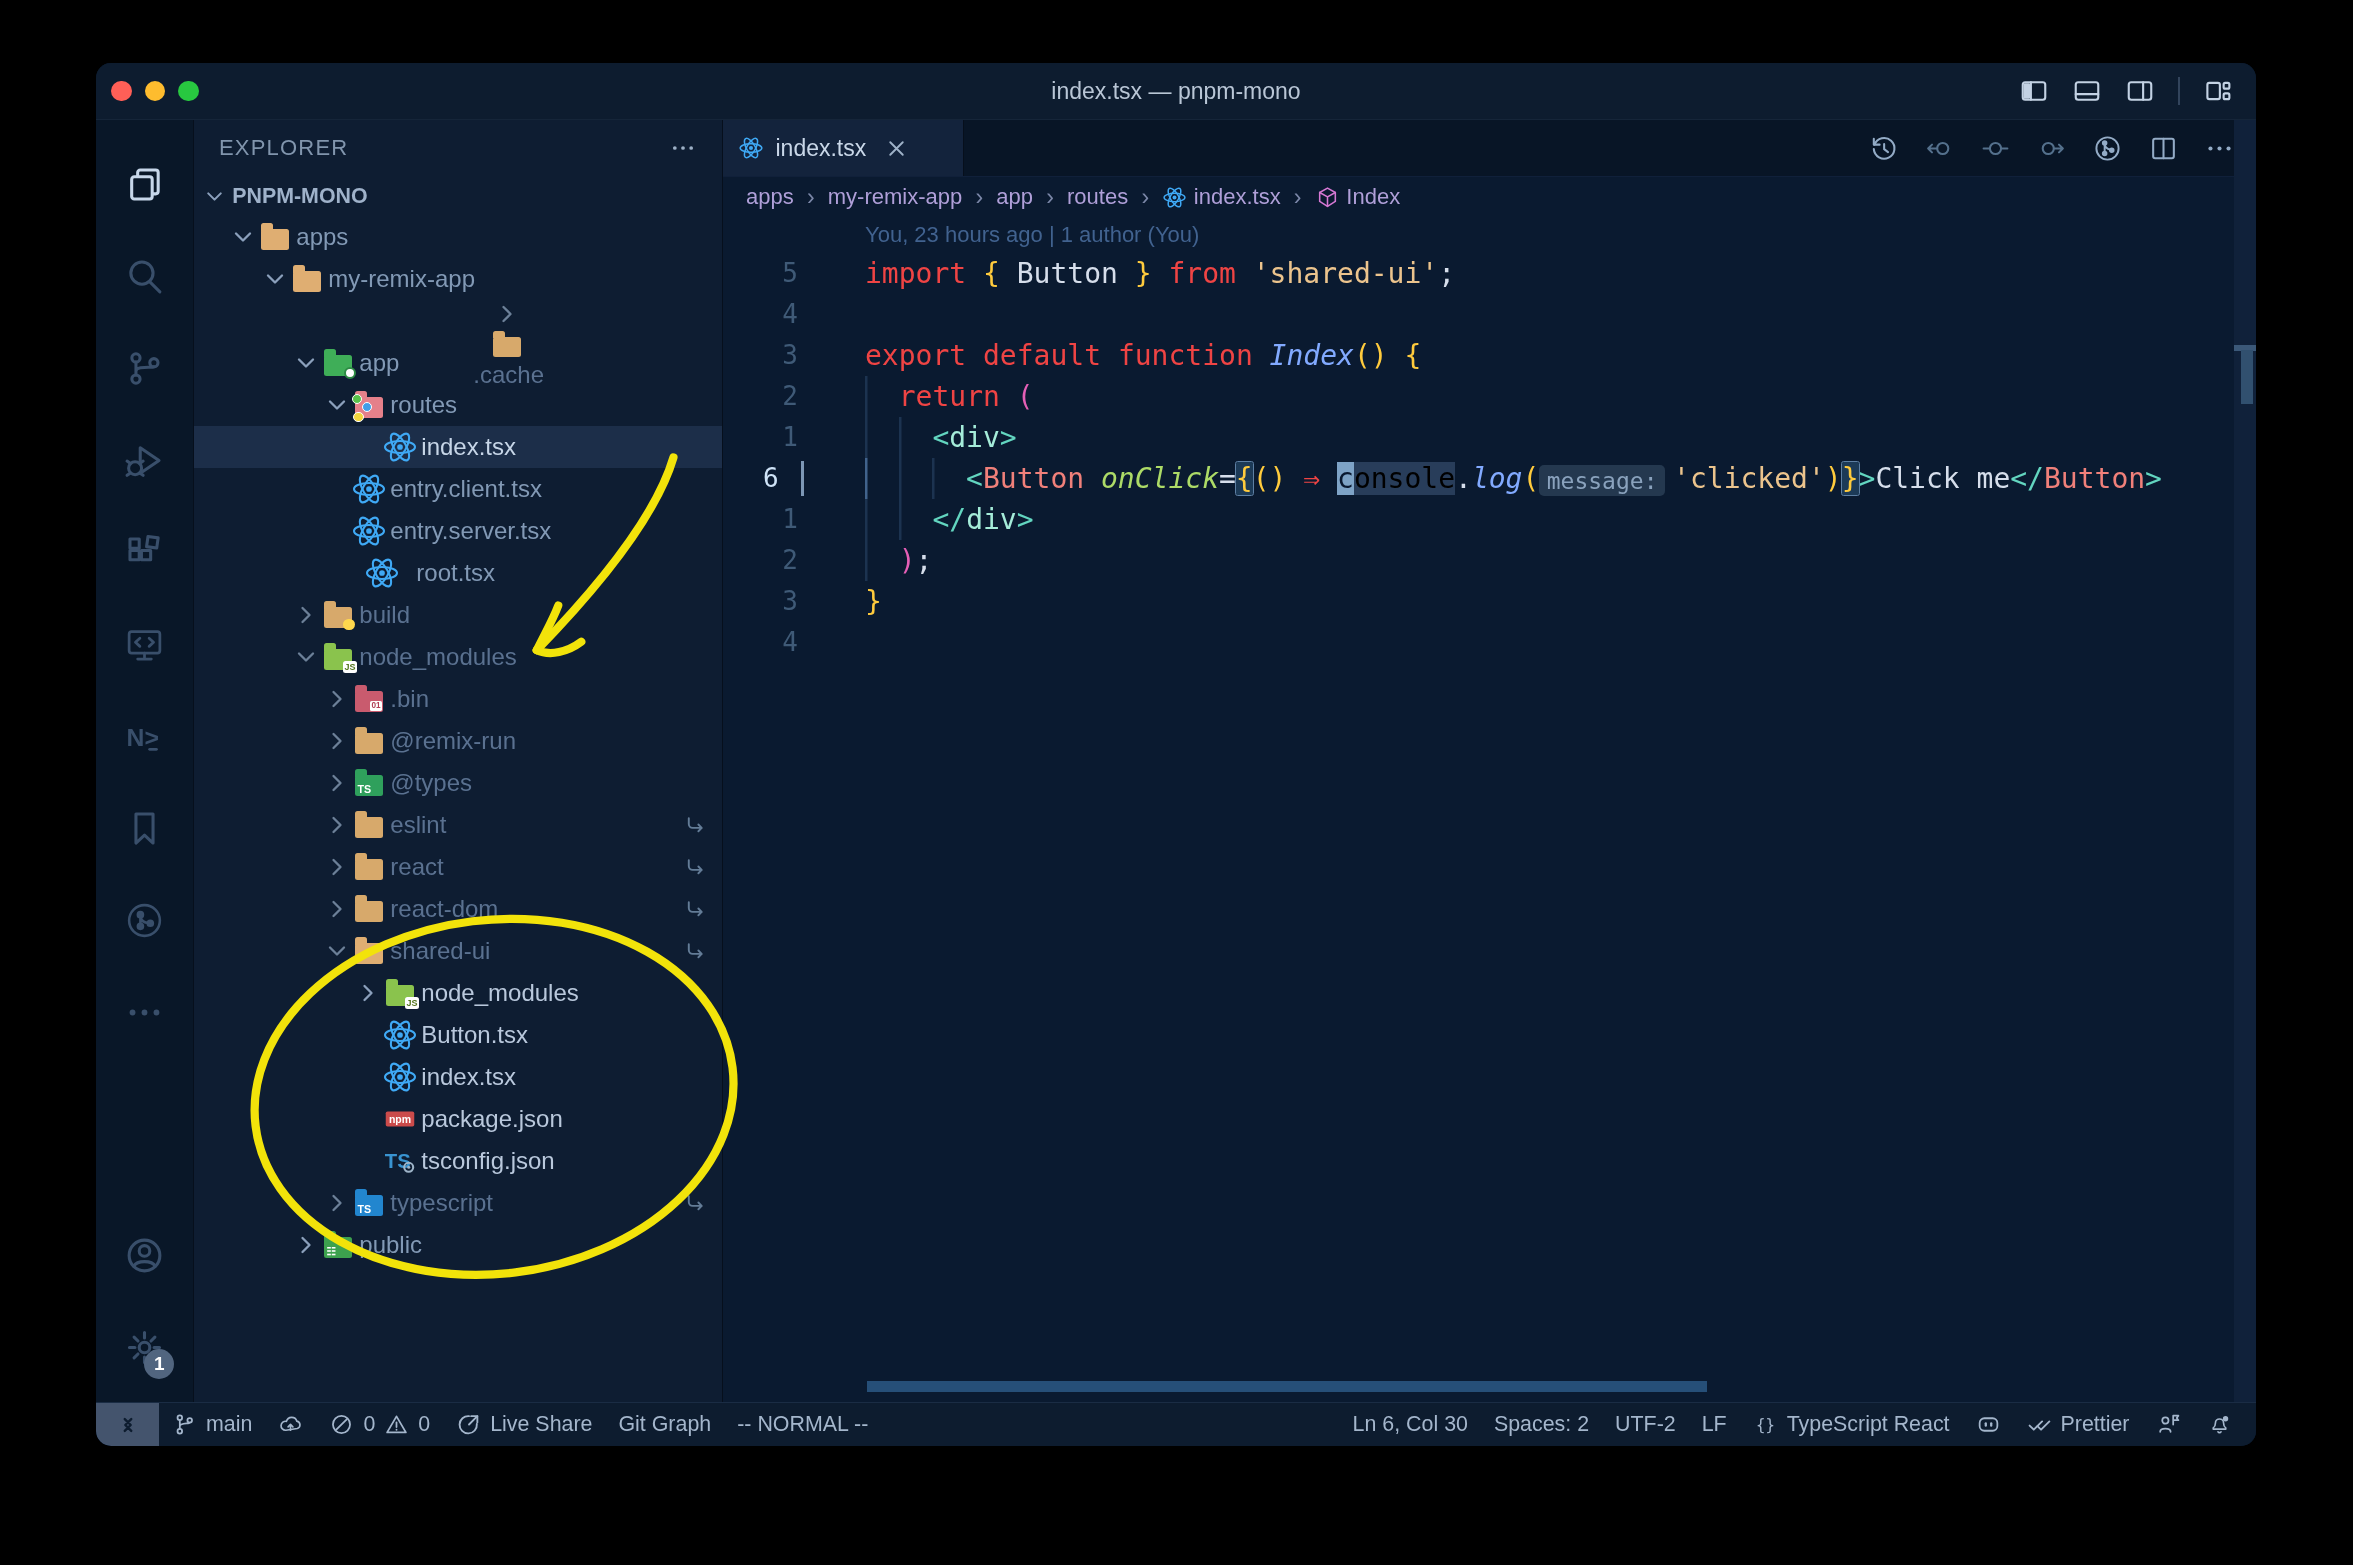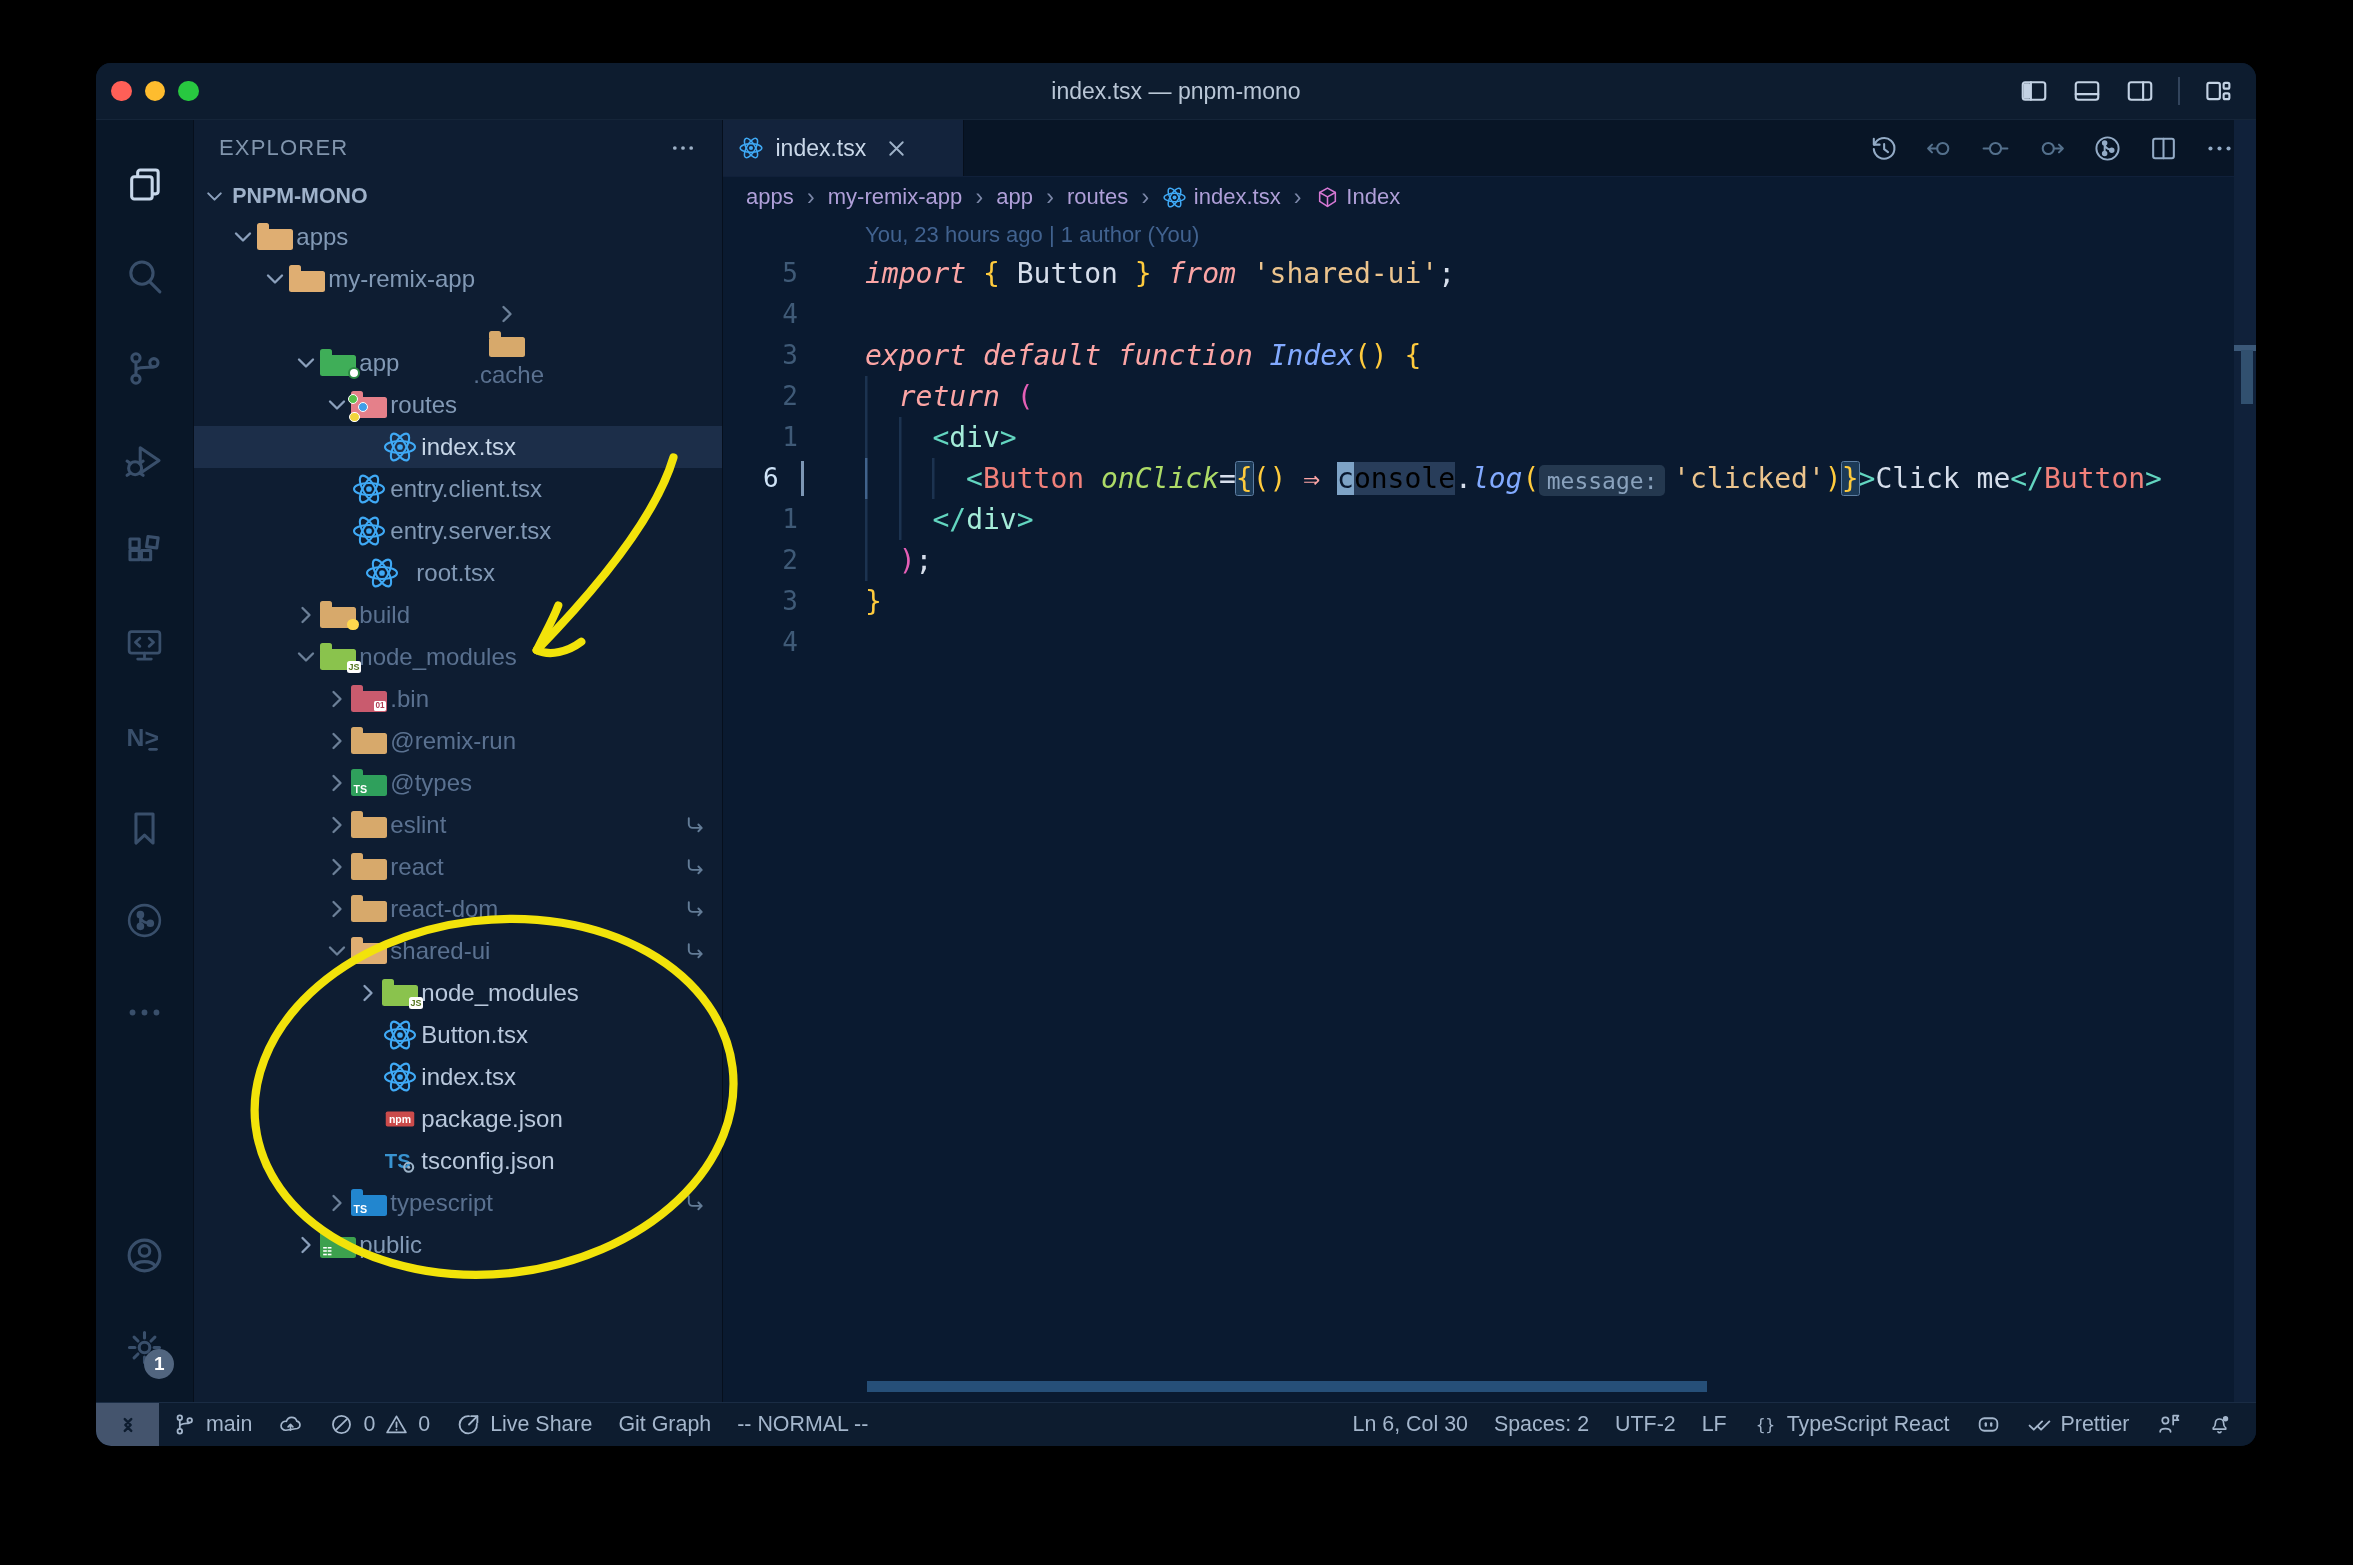--- a/index.html
+++ b/index.html
@@ -44,21 +44,21 @@
   .row .chev{width:28px;height:28px;flex:none;color:#8ba0bc;}
   .row.dim .chev{color:#6c8098;}
   .row .spacer{width:28px;flex:none;}
   .row .ficon{width:36px;height:33px;flex:none;display:flex;align-items:center;justify-content:center;}
   .row .lbl{margin-left:3.3px;white-space:nowrap;}
   .row .symlink{position:absolute;right:15px;width:23px;height:23px;color:#637c97;}
   .panel-row{height:48px;border-top:1.6px solid #16263c;display:flex;align-items:center;color:#93a9c2;
              font-weight:bold;font-size:21.4px;flex:none;}
   .panel-row .chev{width:25px;height:25px;margin:0 6.6px 0 10px;}
   
-  .fo{width:28px;height:20.6px;border-radius:2.5px;position:relative;margin-top:5px;display:inline-block;padding-left:8px;}
+  .fo{width:28px;height:20.6px;border-radius:2.5px;position:relative;margin-top:5px;display:inline-block;}
   .fo::before{content:"";position:absolute;top:-5.8px;left:0;width:12.3px;height:7.4px;border-radius:2.5px 2.5px 0 0;background:inherit;}
   .fb{position:absolute;font:bold 10.7px/1 "Liberation Sans",sans-serif;}
   .ic{display:inline-block;}
   .ic svg{width:100%;height:100%;display:block;}
   
   .editor{flex:1;display:flex;flex-direction:column;min-width:0;position:relative;background:#0a1a30;}
   .tabbar{height:56px;background:#081526;display:flex;align-items:stretch;flex:none;border-bottom:1.6px solid #10203a;}
   .tab{width:210px;background:#13233c;display:flex;align-items:center;padding:0 15px;gap:11.5px;
        border-right:1.6px solid #060f1c;color:#c9d7e8;font-size:23px;}
   .tab .ic{width:26px;height:26px;color:#3fa9f5;}
@@ -75,21 +75,21 @@
   .bc-cube{color:#d678d4;}
   
   .code{flex:1;position:relative;font-family:"DejaVu Sans Mono",monospace;font-size:28px;overflow:hidden;}
   .blame{height:36px;line-height:36px;padding-left:142px;color:#41628f;font-size:22px;
          font-family:"Liberation Sans",sans-serif;}
   .cline{height:41px;line-height:41px;display:flex;position:relative;}
   .ln{width:111px;flex:none;text-align:right;padding-right:36px;box-sizing:border-box;color:#3f5a77;font-size:26px;}
   .cline.cur .ln{text-align:left;padding-left:40px;color:#cfe3f7;}
   .cline.cur .curmark{position:absolute;left:78px;top:3.3px;bottom:3.3px;width:2.5px;background:#7d97b5;}
   .cd{white-space:pre;padding-left:31px;}
-  .tk-kw{color:#fca5a5;font-style:italic;}
+  .tk-kw{color:#ef4444;}
   .tk-fnb{color:#82aaff;font-style:italic;}
   .tk-cmp{color:#f0807a;}
   .tk-attr{color:#addb67;font-style:italic;}
   .tk-tag{color:#63d6c0;}
   .tk-tagn{color:#a5ecd9;}
   .tk-str{color:#ecc48d;}
   .tk-y{color:#ffcb3d;}
   .tk-pk{color:#e45fb6;}
   .tk-tx{color:#d6deeb;}
   .tk-g{display:inline-block;width:2ch;box-shadow:inset 2.5px 0 0 #1c3350;}

